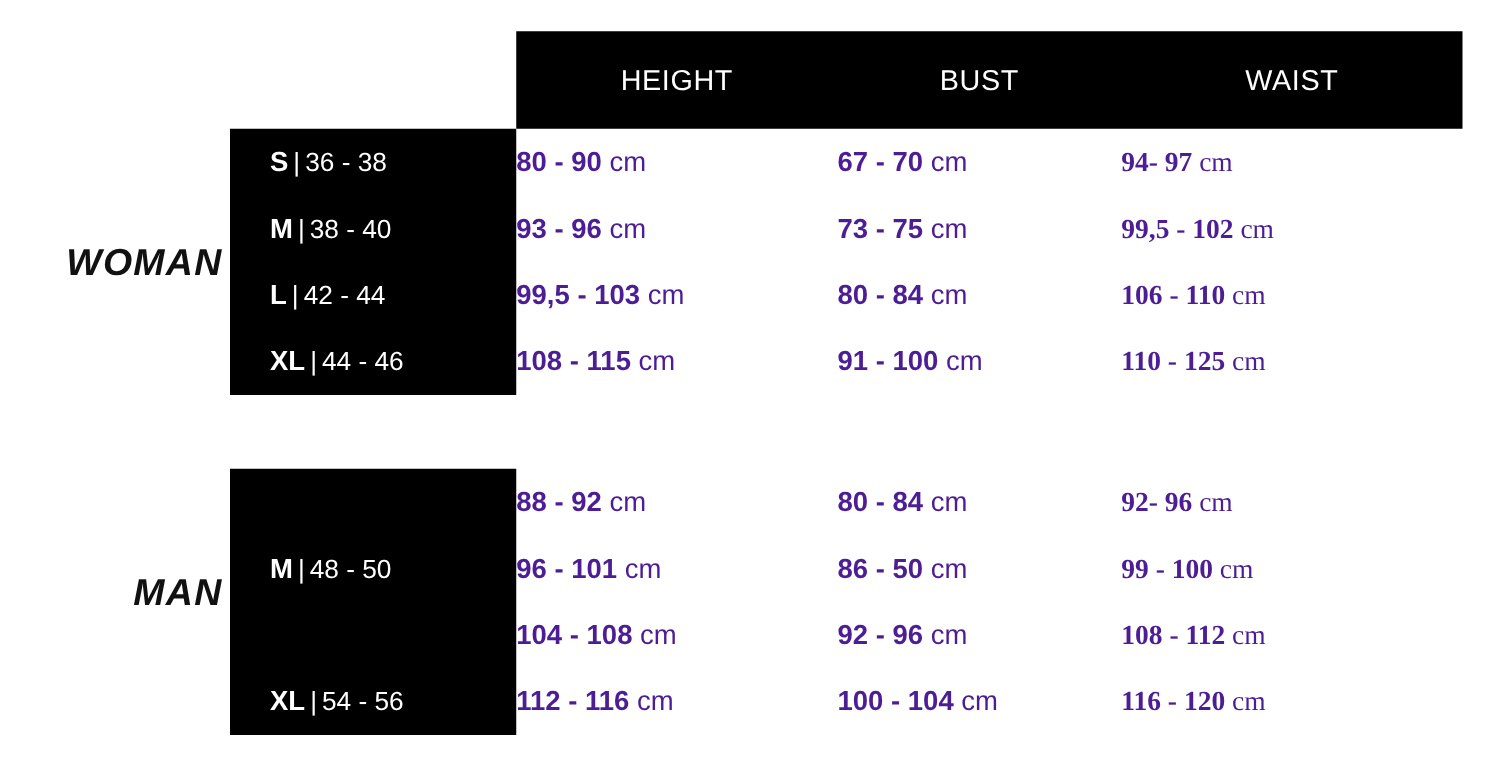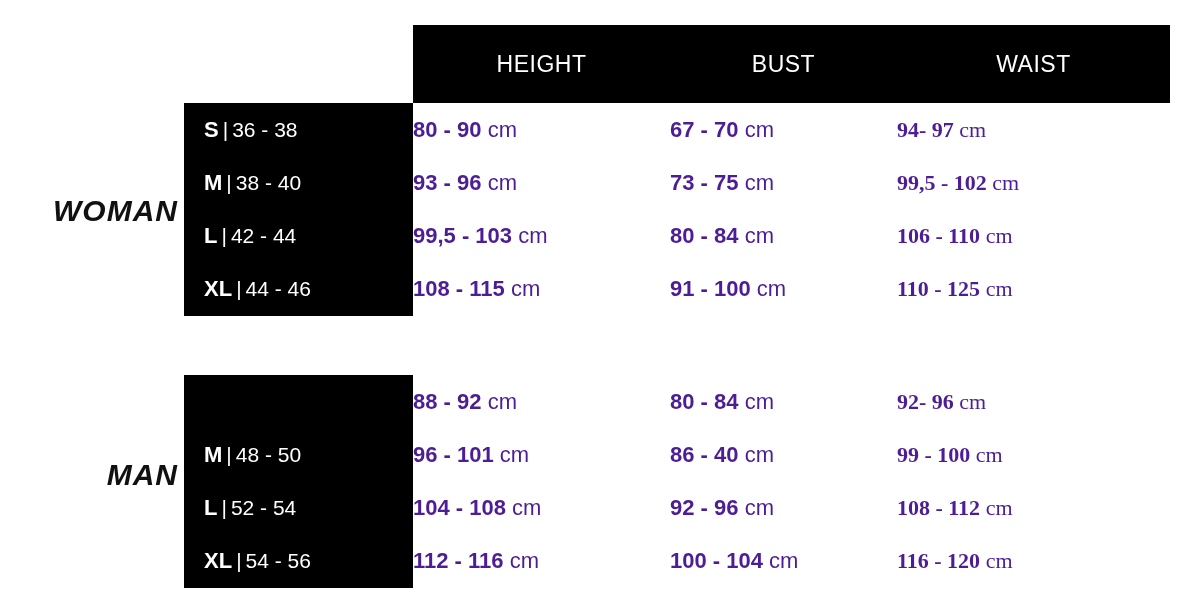--- a/index.html
+++ b/index.html
@@ -81,21 +81,21 @@
   
   .row {
     position: absolute;
     left: 184px;
     width: 986px;
     height: 53px;
   }
 
   .size-cell {
     position: absolute;
-    left: 4px;
+    left: 16px;
     top: 0;
     width: 229px;
     height: 53px;
     line-height: 53px;
     color: #ffffff;
     font-size: 21px;
     padding-left: 16px;
     box-sizing: border-box;
     white-space: nowrap;
   }
@@ -219,31 +219,28 @@
   </div>
 
   <div class="row" style="top:428px;">
     <div class="size-cell">
       <span class="sz">M</span><span class="sep">|</span><span class="rng">48 - 50</span>
     </div>
     <div class="meas m1">
       <span class="v">96 - 101</span> <span class="u">cm</span>
     </div>
     <div class="meas m2">
-      <span class="v">86 - 40</span> <span class="u">cm</span>
+      <span class="v">86 - 50</span> <span class="u">cm</span>
     </div>
     <div class="meas m3">
       <span class="v">99 - 100</span> <span class="u">cm</span>
     </div>
   </div>
 
   <div class="row" style="top:481px;">
-    <div class="size-cell">
-      <span class="sz">L</span><span class="sep">|</span><span class="rng">52 - 54</span>
-    </div>
     <div class="meas m1">
       <span class="v">104 - 108</span> <span class="u">cm</span>
     </div>
     <div class="meas m2">
       <span class="v">92 - 96</span> <span class="u">cm</span>
     </div>
     <div class="meas m3">
       <span class="v">108 - 112</span> <span class="u">cm</span>
     </div>
   </div>

